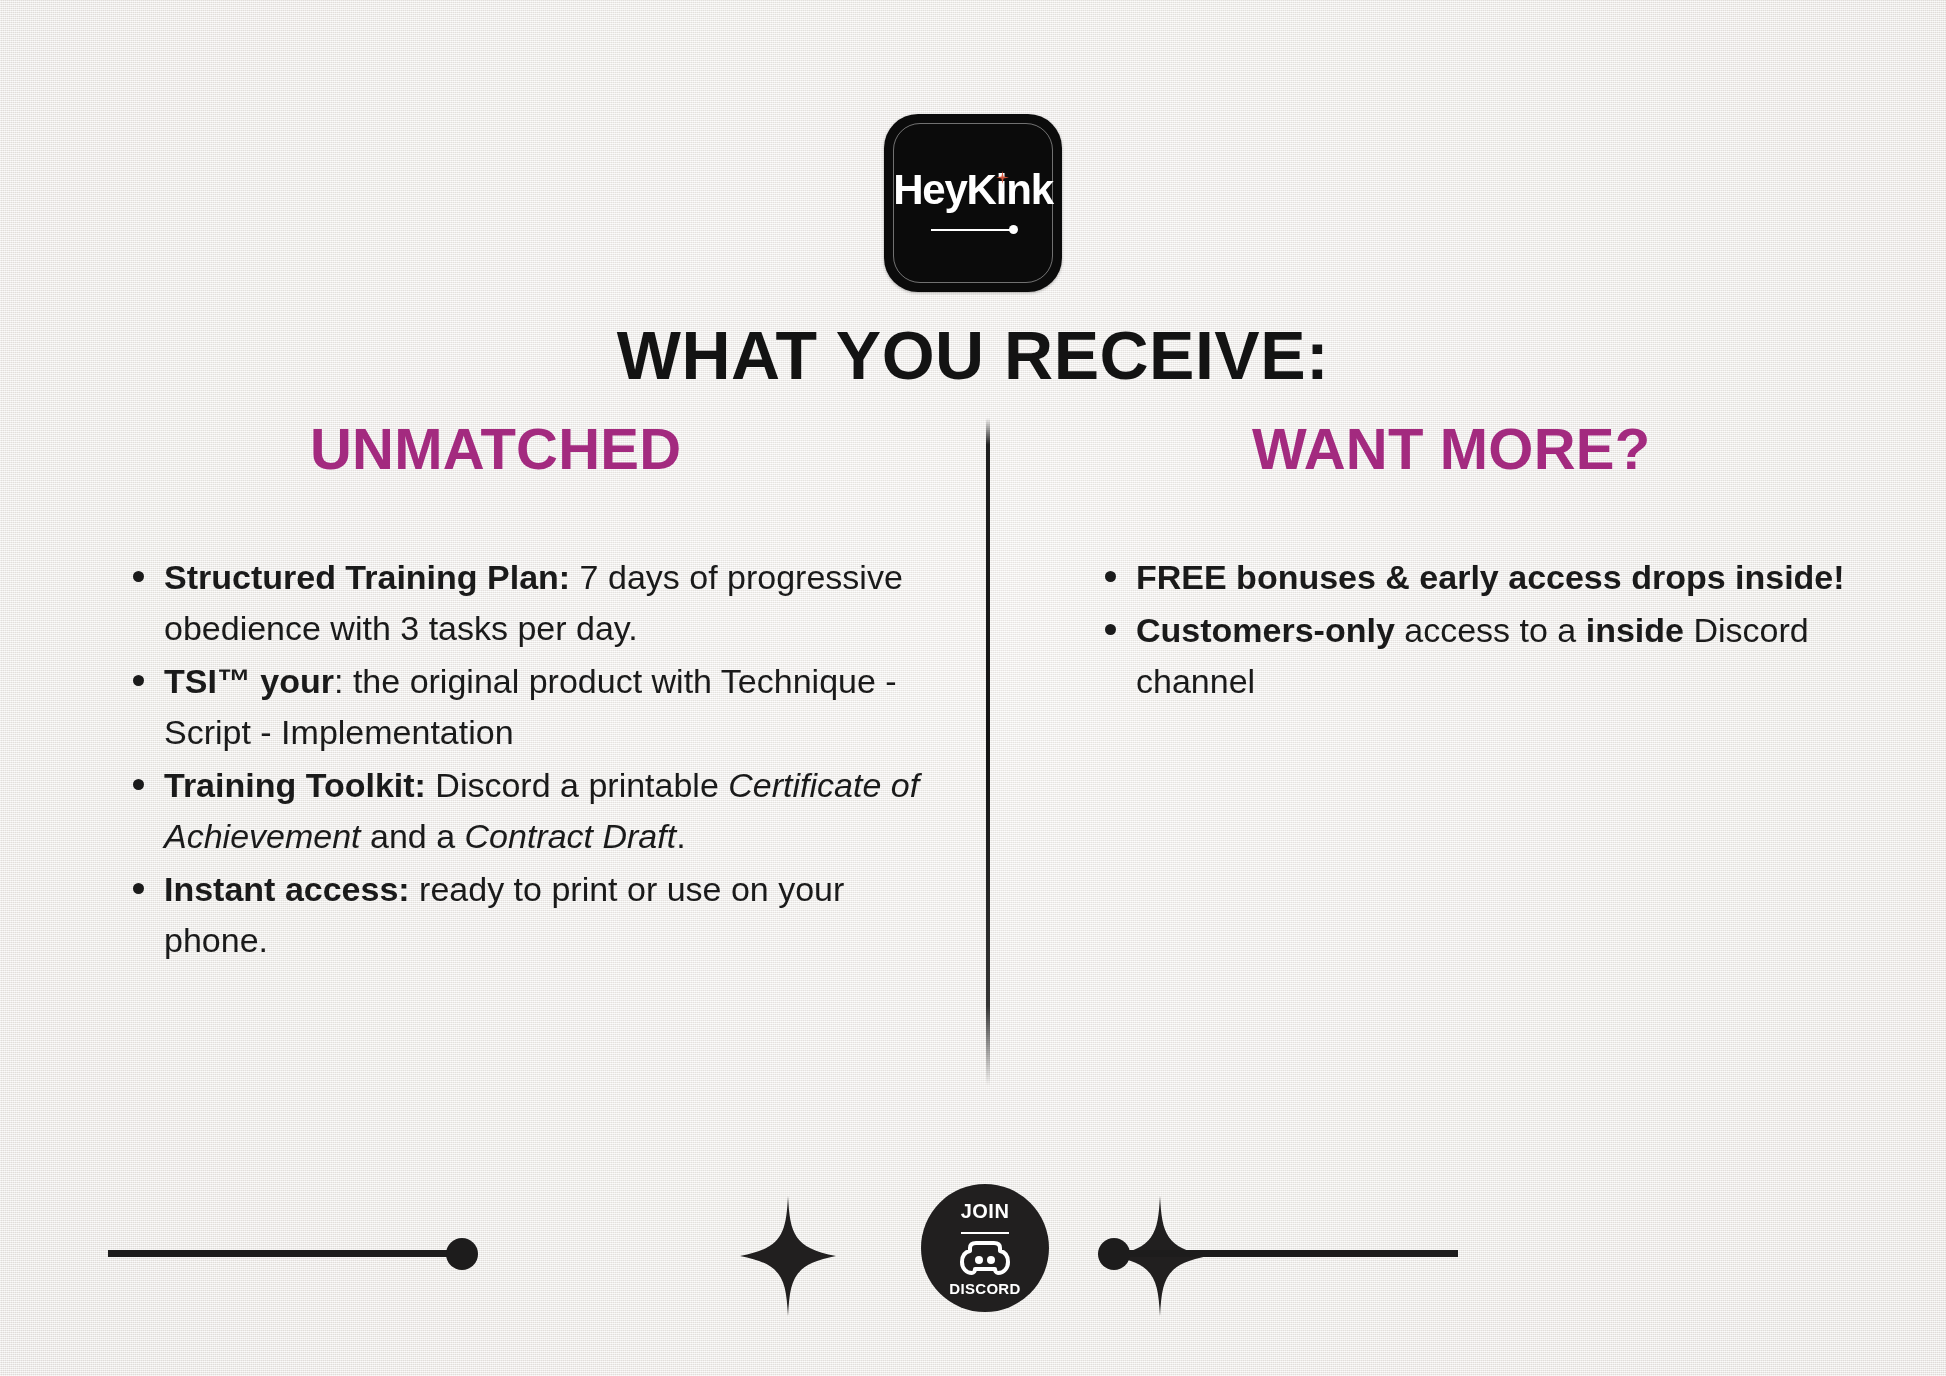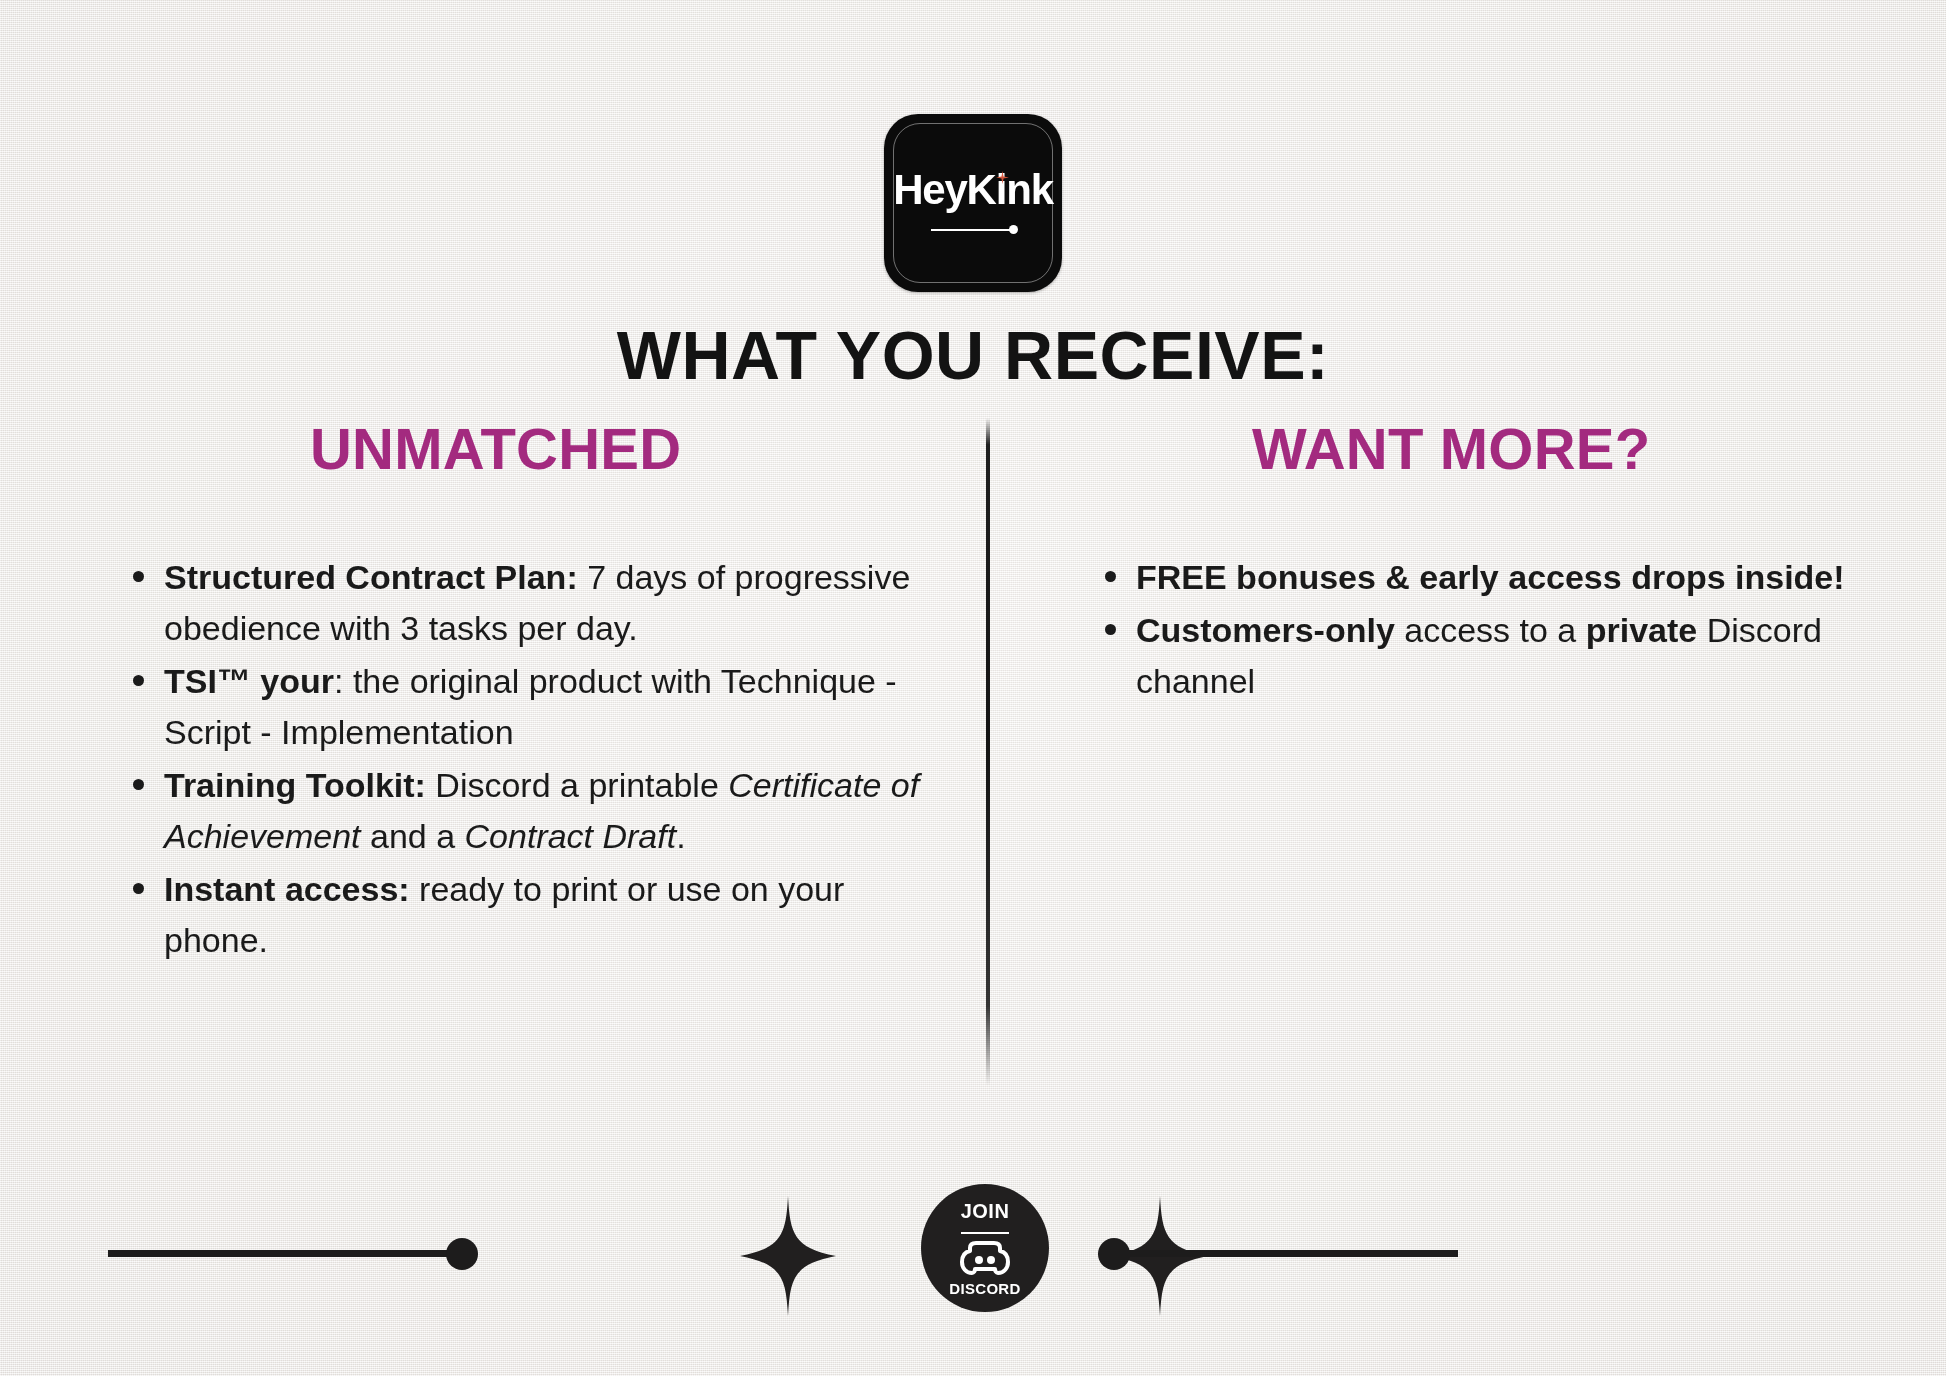--- a/index.html
+++ b/index.html
@@ -253,21 +253,21 @@
   <div class="main-title">WHAT YOU RECEIVE:</div>
 
   <div class="col-heading heading-left">UNMATCHED</div>
   <div class="col-heading heading-right">WANT MORE?</div>
 
   <div class="divider"></div>
 
   <ul class="bullet-list list-left">
     <li>
       <span class="dot"></span>
-      <span class="b">Structured Contract Plan:</span><span> 7 days of progressive obedience with 3 tasks per day.</span>
+      <span class="b">Structured Training Plan:</span><span> 7 days of progressive obedience with 3 tasks per day.</span>
     </li>
     <li>
       <span class="dot"></span>
       <span class="b">TSI™ your</span><span>: the original product with Technique - Script - Implementation</span>
     </li>
     <li>
       <span class="dot"></span>
       <span class="b">Training Toolkit:</span><span> Discord a printable </span><span class="i">Certificate of Achievement</span><span> and a </span><span class="i">Contract Draft</span><span>.</span>
     </li>
     <li>
@@ -276,21 +276,21 @@
     </li>
   </ul>
 
   <ul class="bullet-list list-right">
     <li>
       <span class="dot"></span>
       <span class="b">FREE bonuses &amp; early access drops inside!</span><span></span>
     </li>
     <li>
       <span class="dot"></span>
-      <span class="b">Customers-only</span><span> access to a </span><span class="b">private</span><span> Discord channel</span>
+      <span class="b">Customers-only</span><span> access to a </span><span class="b">inside</span><span> Discord channel</span>
     </li>
   </ul>
 
   <div class="rule rule-left"></div>
   <div class="rule-dot rule-dot-left"></div>
 
   <div class="sparkle sparkle-left">
     <svg viewBox="0 0 96 120" xmlns="http://www.w3.org/2000/svg">
       <path d="M48 0 C50 38 54 52 96 60 C54 68 50 82 48 120 C46 82 42 68 0 60 C42 52 46 38 48 0 Z" fill="#211f1f"></path>
     </svg>

